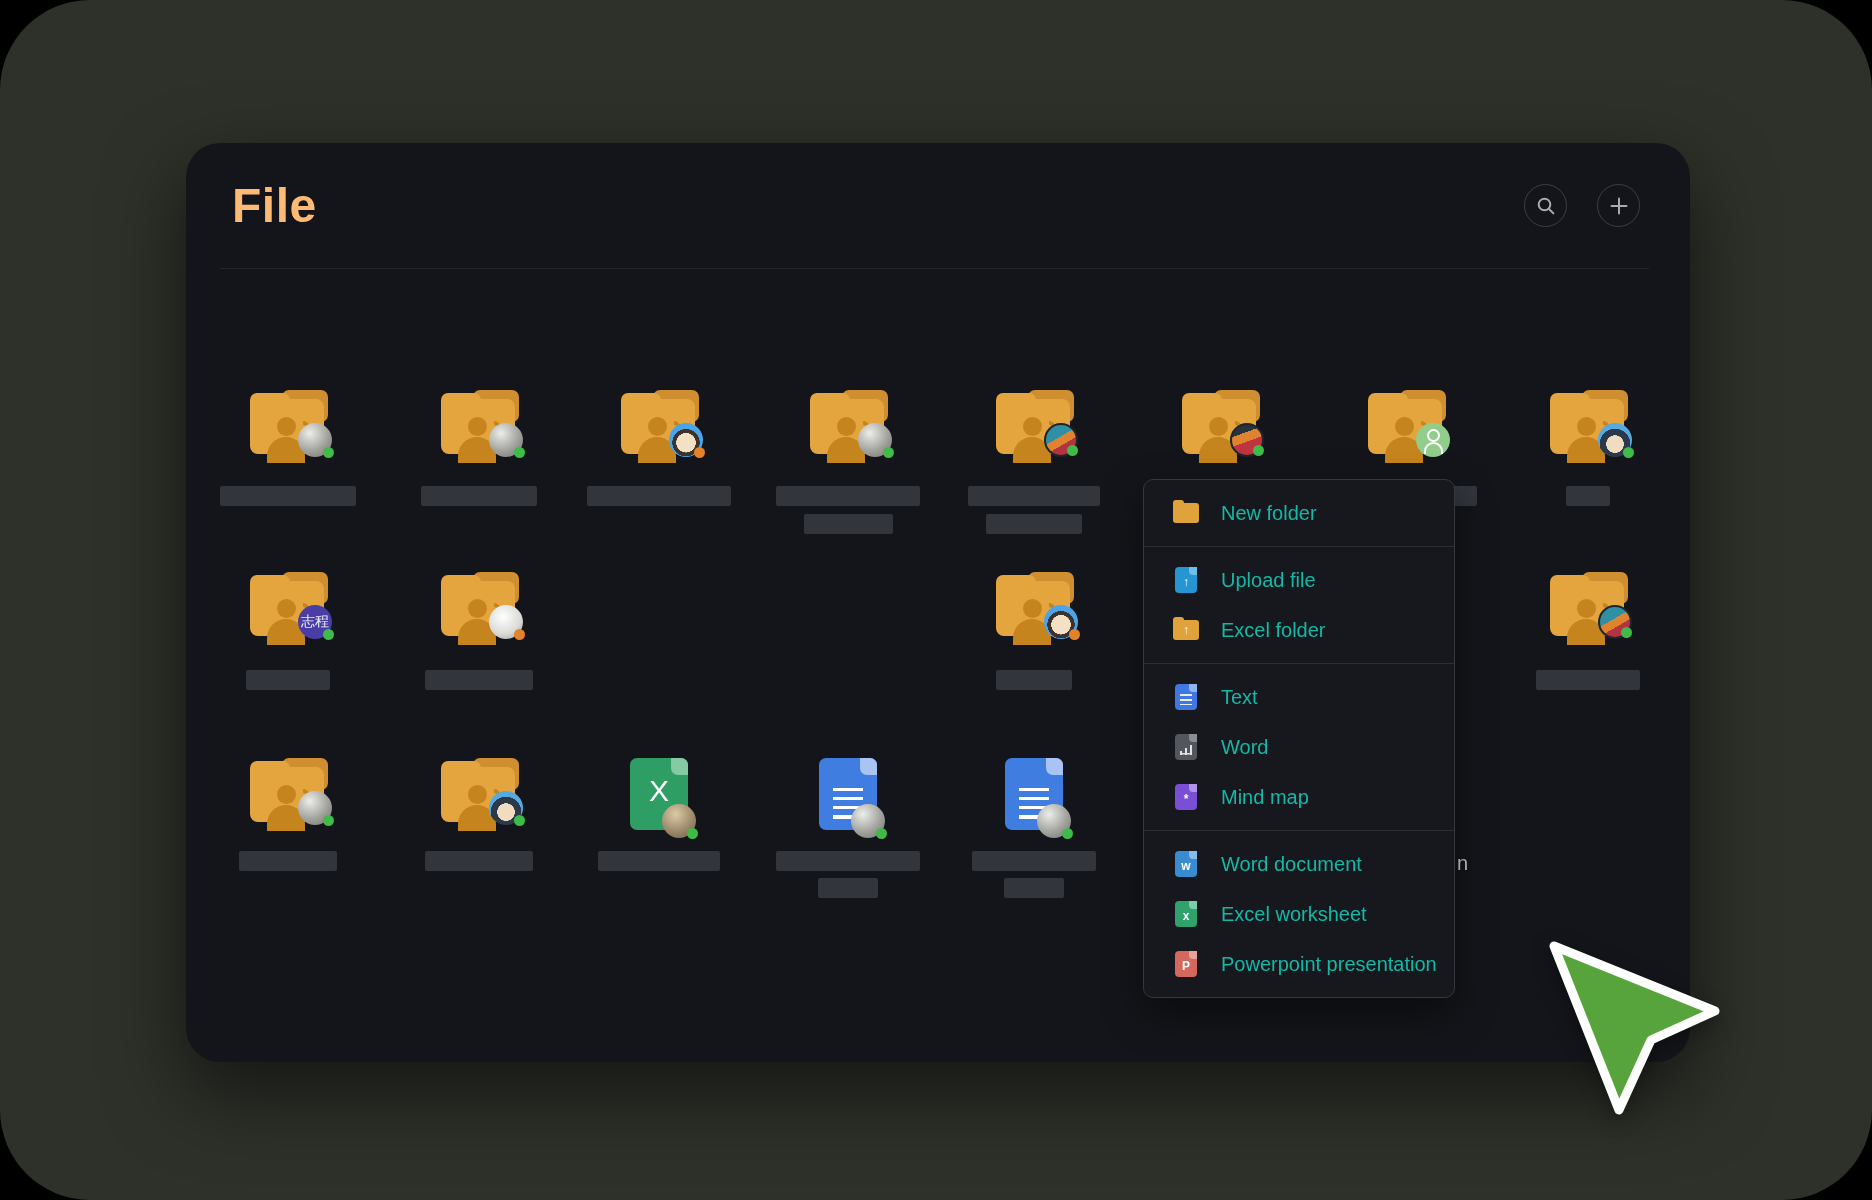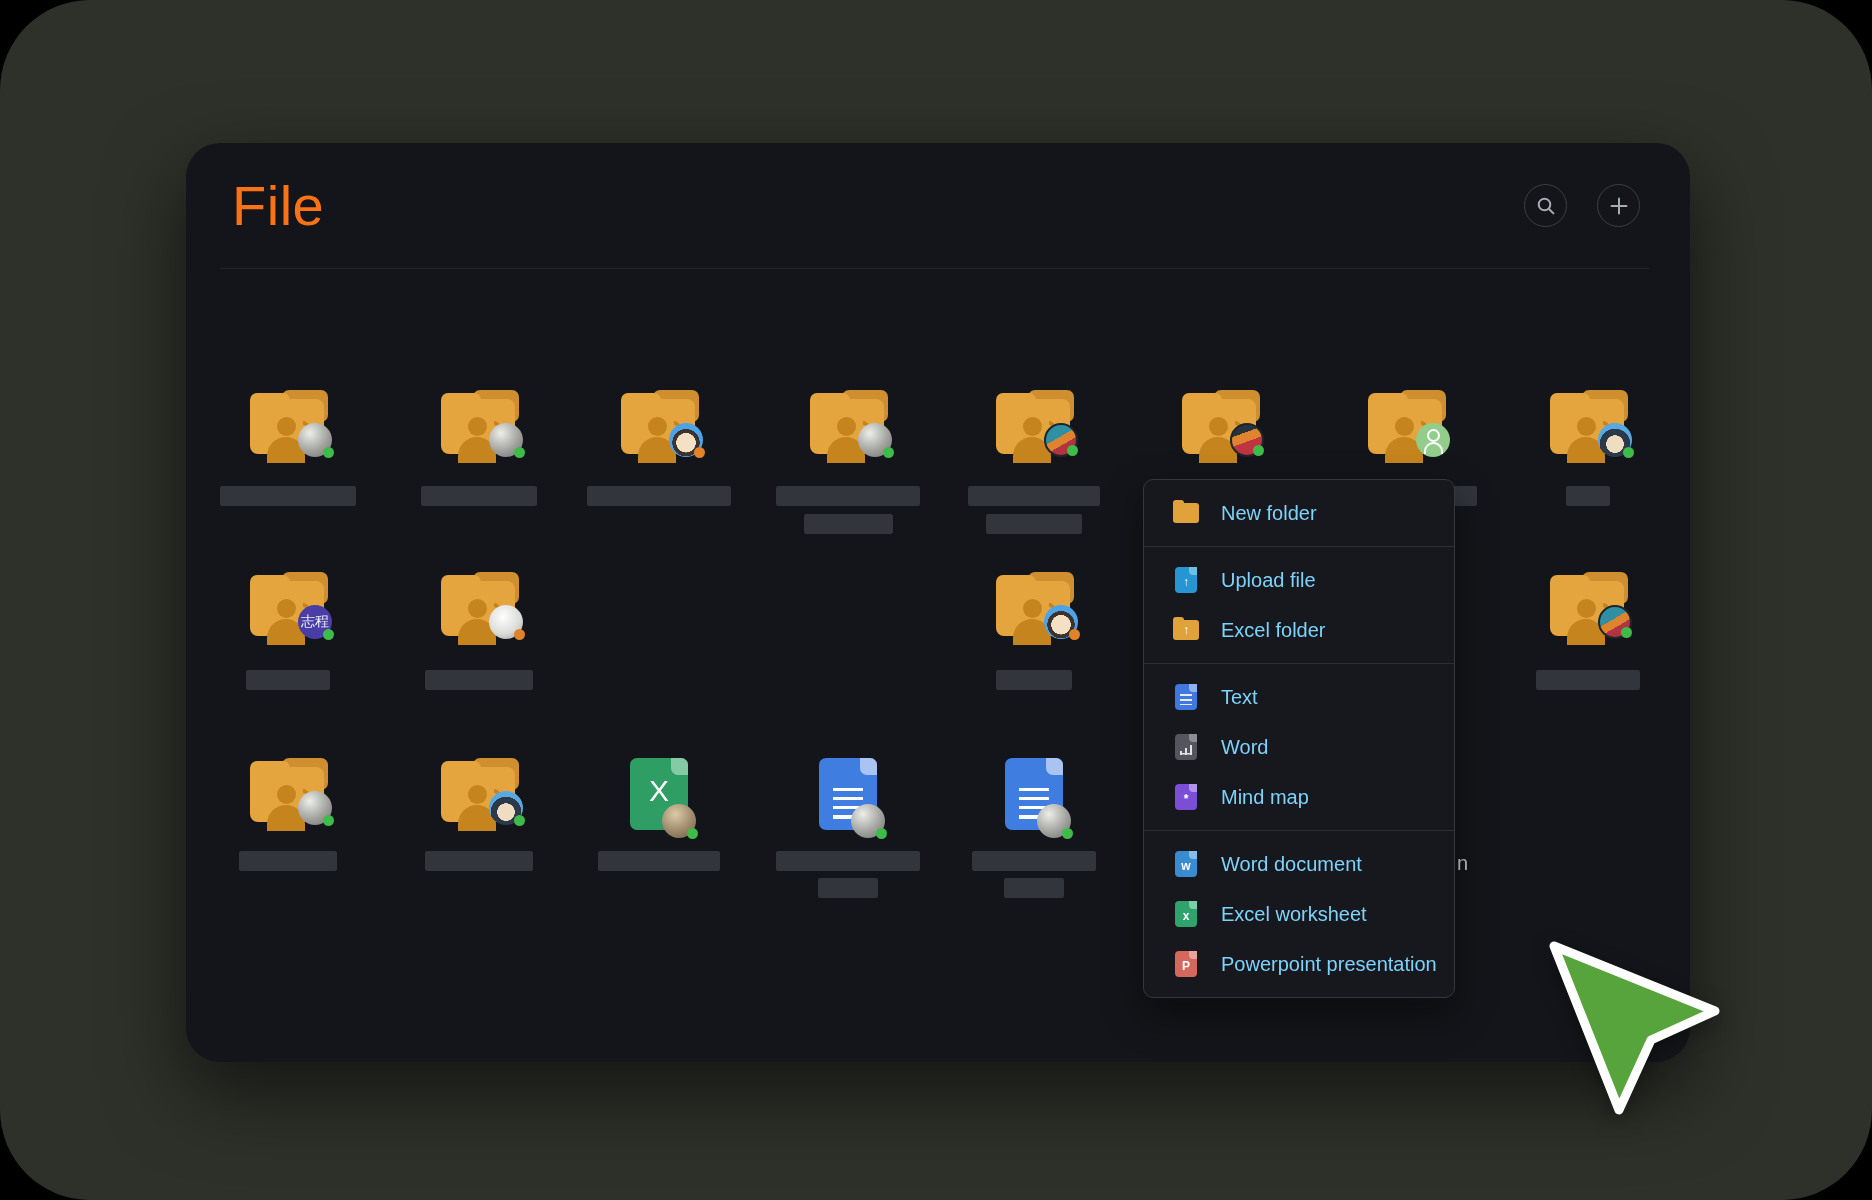--- a/index.html
+++ b/index.html
@@ -7,21 +7,21 @@
               font-family:"Liberation Sans","DejaVu Sans",sans-serif; }
 
   .desktop { position:absolute; inset:0; background:#2d3129; border-radius:90px; }
 
   .panel { position:absolute; left:186px; top:143px; width:1504px; height:919px;
            background:#14151a; border-radius:34px; box-shadow:0 30px 80px rgba(0,0,0,.55); }
 
   
   .hdr { position:absolute; left:46px; right:50px; top:0; height:125px;
          display:flex; align-items:center; }
-  .title { font-size:56px; font-weight:400; color:#f97316; letter-spacing:.5px; }
+  .title { font-size:48px; font-weight:700; color:#fdba74; letter-spacing:.5px; }
   .hdr .spacer { flex:1; }
   .circle-btn { width:43px; height:43px; border:1.5px solid #3b3f45; border-radius:50%;
                 display:flex; align-items:center; justify-content:center; background:transparent; }
   .circle-btn + .circle-btn { margin-left:30px; }
   .hdr-divider { position:absolute; left:34px; right:41px; top:125px; height:1px;
                  background:rgba(255,255,255,.07); }
 
   
   .toolbar { position:absolute; left:60px; right:41px; top:153px; height:42px;
              display:flex; align-items:center; }
@@ -99,21 +99,21 @@
   .dot.green  { background:#3fbb49; }
   .dot.orange { background:#e2822a; }
 
   
   .menu { position:absolute; left:1143px; top:479px; width:312px; z-index:10;
           background:#16181d; border:1px solid #34373d; border-radius:10px;
           box-shadow:0 16px 40px rgba(0,0,0,.45); overflow:hidden; }
   .menu-section { padding:8px 0; }
   .menu-divider { height:1px; background:#2b2e33; }
   .menu-item { height:50px; display:flex; align-items:center; padding-left:29px; }
-  .menu-item .label { font-size:20px; color:#7dd3fc; margin-left:22px; }
+  .menu-item .label { font-size:20px; color:#14b8a6; margin-left:22px; }
   .mi { width:26px; display:flex; align-items:center; justify-content:center; }
 
   .mfold { position:relative; width:26px; height:20px; background:#e0a23a; border-radius:3px;
            display:flex; align-items:center; justify-content:center; }
   .mfold::before { content:""; position:absolute; left:0; top:-3px; width:11px; height:5px;
                    background:#e0a23a; border-radius:3px 3px 0 0; }
   .mfold .ch { font-size:12px; font-weight:700; color:#fff; line-height:1; }
 
   .mfile { position:relative; width:22px; height:26px; border-radius:4px;
            display:flex; align-items:center; justify-content:center; }

